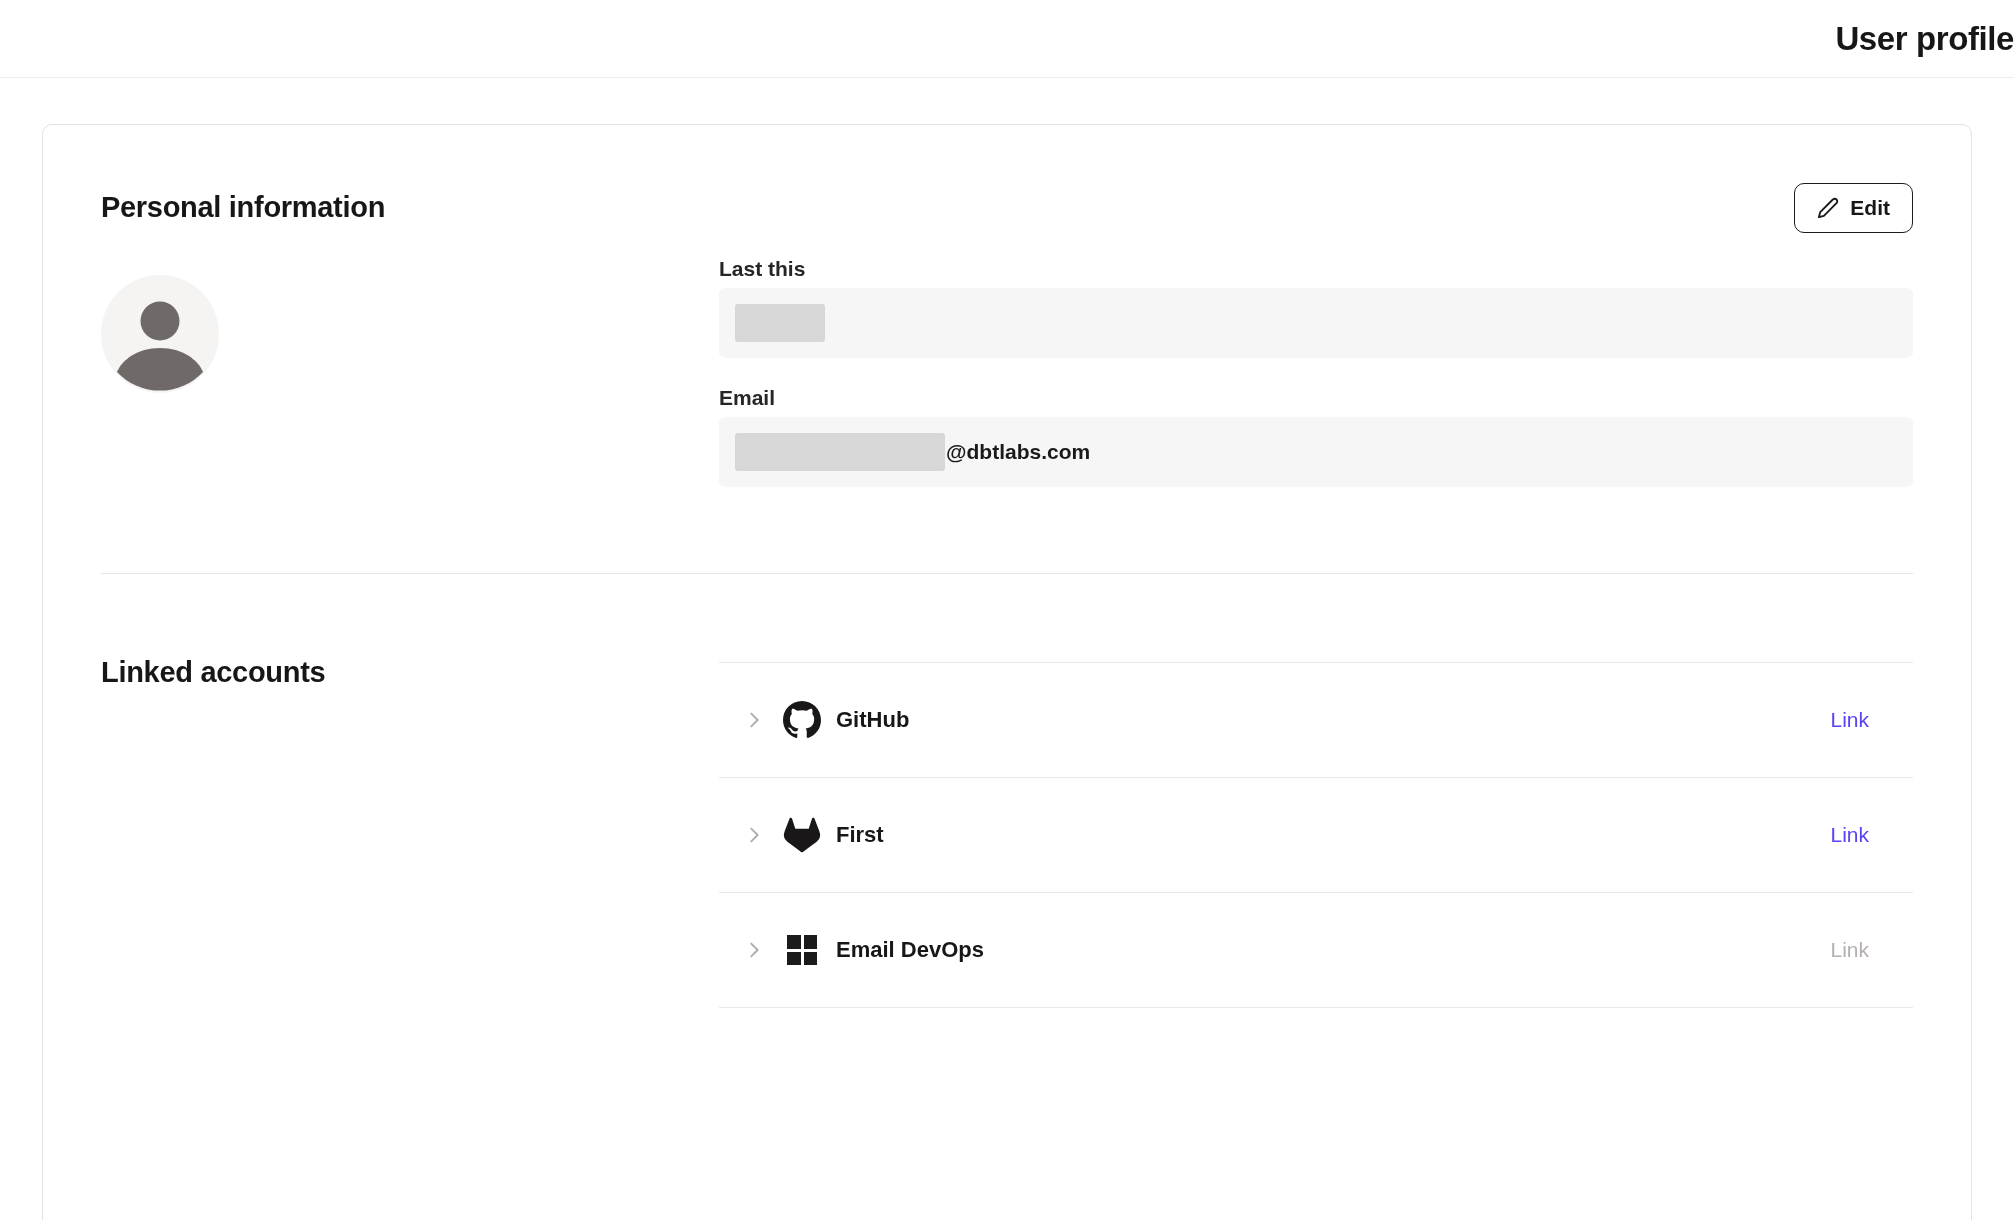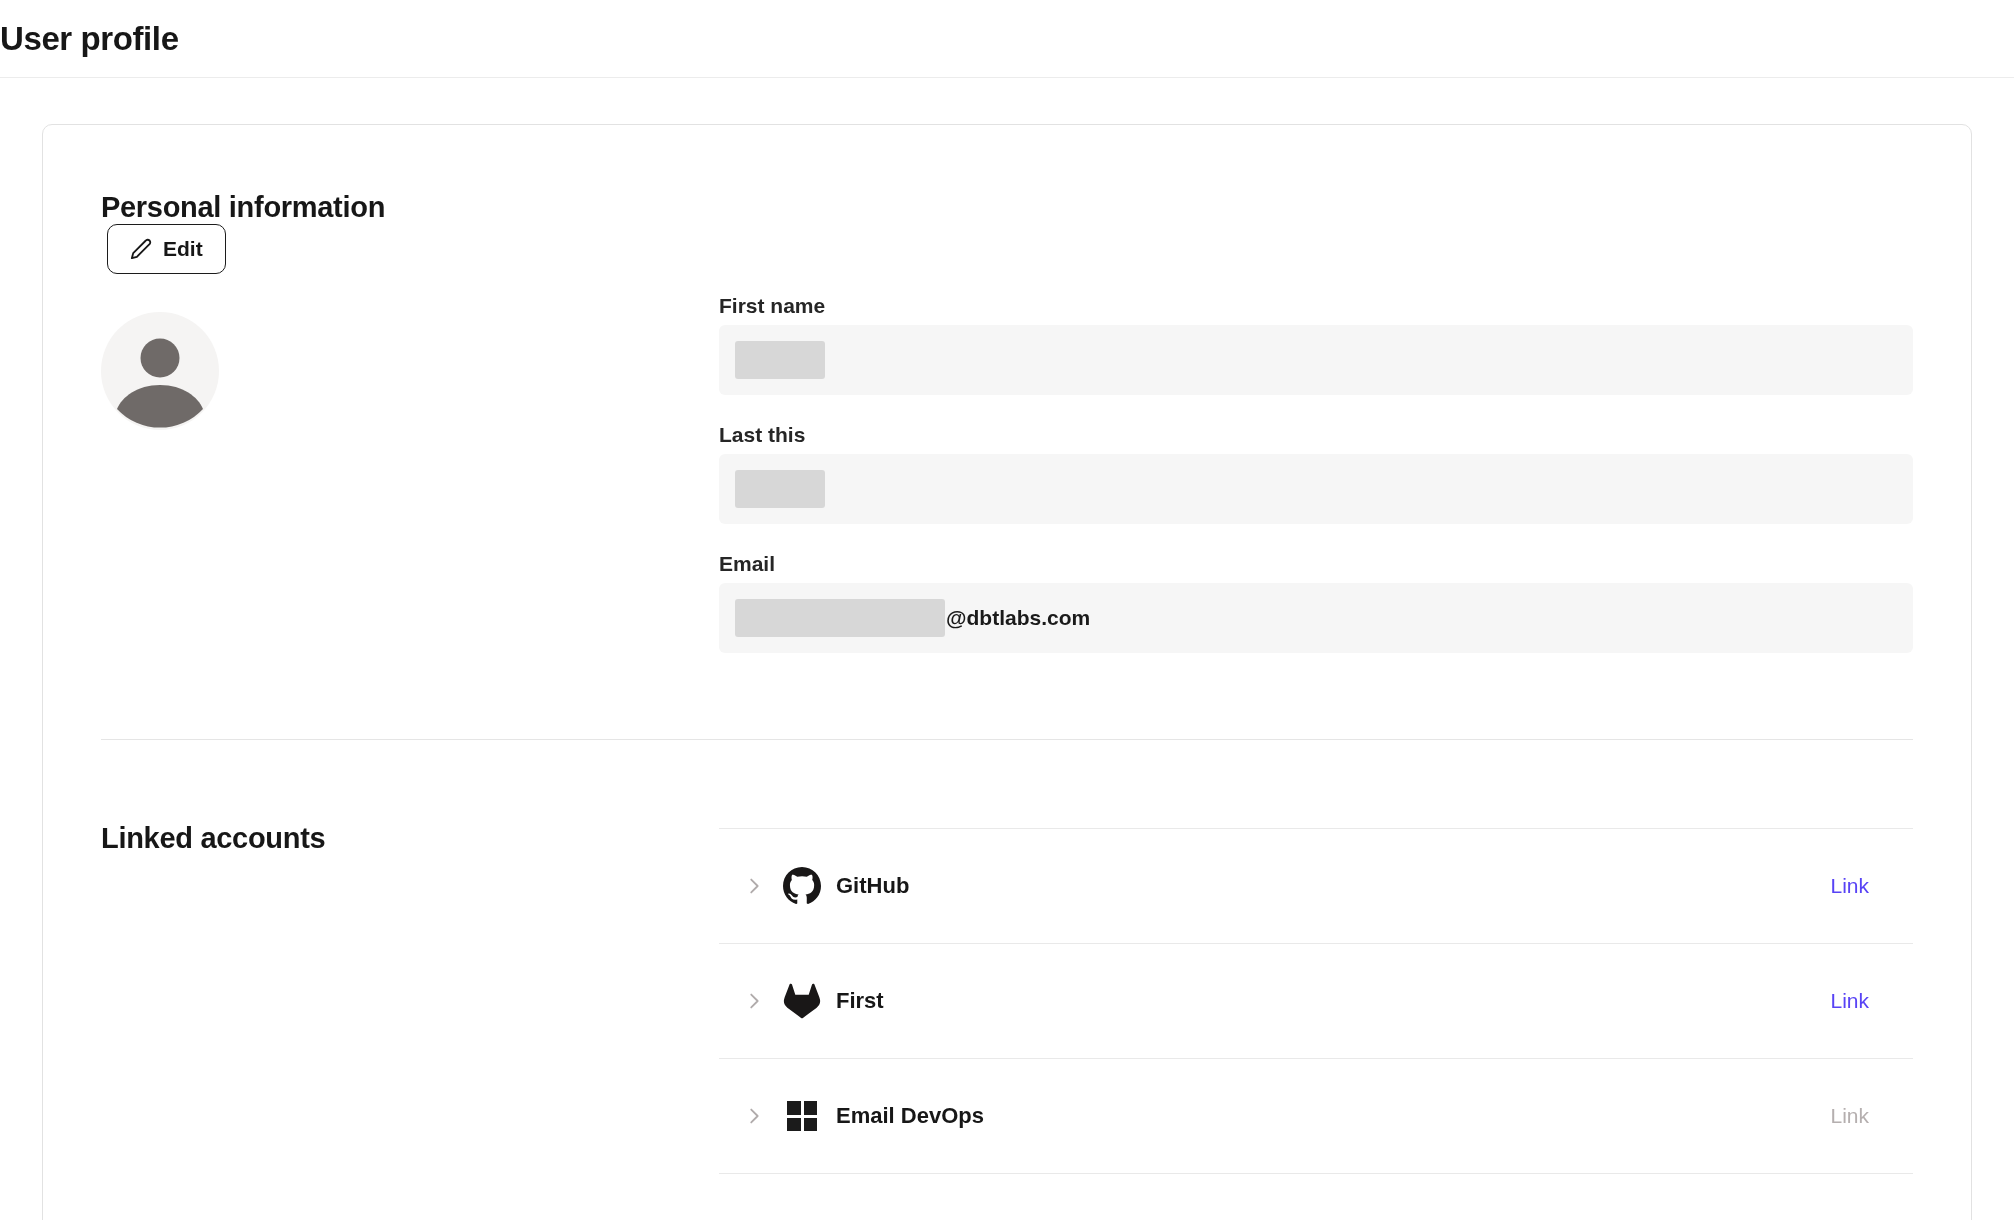--- a/index.html
+++ b/index.html
@@ -9,22 +9,24 @@
     background: #ffffff;
     font-family: "Liberation Sans", "DejaVu Sans", sans-serif;
     color: #1a1a1a;
   }
 
   
   .page-header {
     height: 78px;
     display: flex;
     align-items: center;
+    padding-left: 40px;
     border-bottom: 1px solid #ececec;
     background: #fff;
+    justify-content: flex-end;
   }
   .page-title {
     font-size: 33px;
     font-weight: 700;
     letter-spacing: -0.4px;
     color: #171717;
   }
 
   
   .content { padding: 0 42px; }
@@ -36,21 +38,20 @@
     padding: 58px 58px 0 58px;
     height: 1200px; 
   }
 
   
   .section-header-row {
     display: flex;
     align-items: flex-start;
     justify-content: space-between;
     min-height: 54px;
-    flex-direction: column;
   }
   .section-heading {
     font-size: 29px;
     font-weight: 700;
     letter-spacing: -0.3px;
     color: #171717;
     padding-top: 8px;
   }
   .edit-btn {
     display: inline-flex;
@@ -206,26 +207,20 @@
             </defs>
           <circle cx="59" cy="59" r="59" fill="#f5f4f3"></circle>
           <g clip-path="url(#avclip)" fill="#6f6a68">
             <circle cx="59" cy="46" r="19.5"></circle>
             <path d="M59 73c-23 0-38 12-43 24a59 59 0 0 0 86 0C97 85 82 73 59 73Z"></path>
           </g>
         </svg>
       </div>
 
       <div class="fields-col">
-        <div class="field-group">
-          <label class="field-label">First name</label>
-          <div class="field-box">
-            <span class="redacted w-name"></span>
-          </div>
-        </div>
 
         <div class="field-group">
           <label class="field-label">Last this</label>
           <div class="field-box">
             <span class="redacted w-name"></span>
           </div>
         </div>
 
         <div class="field-group" style="margin-bottom:0">
           <label class="field-label">Email</label>

